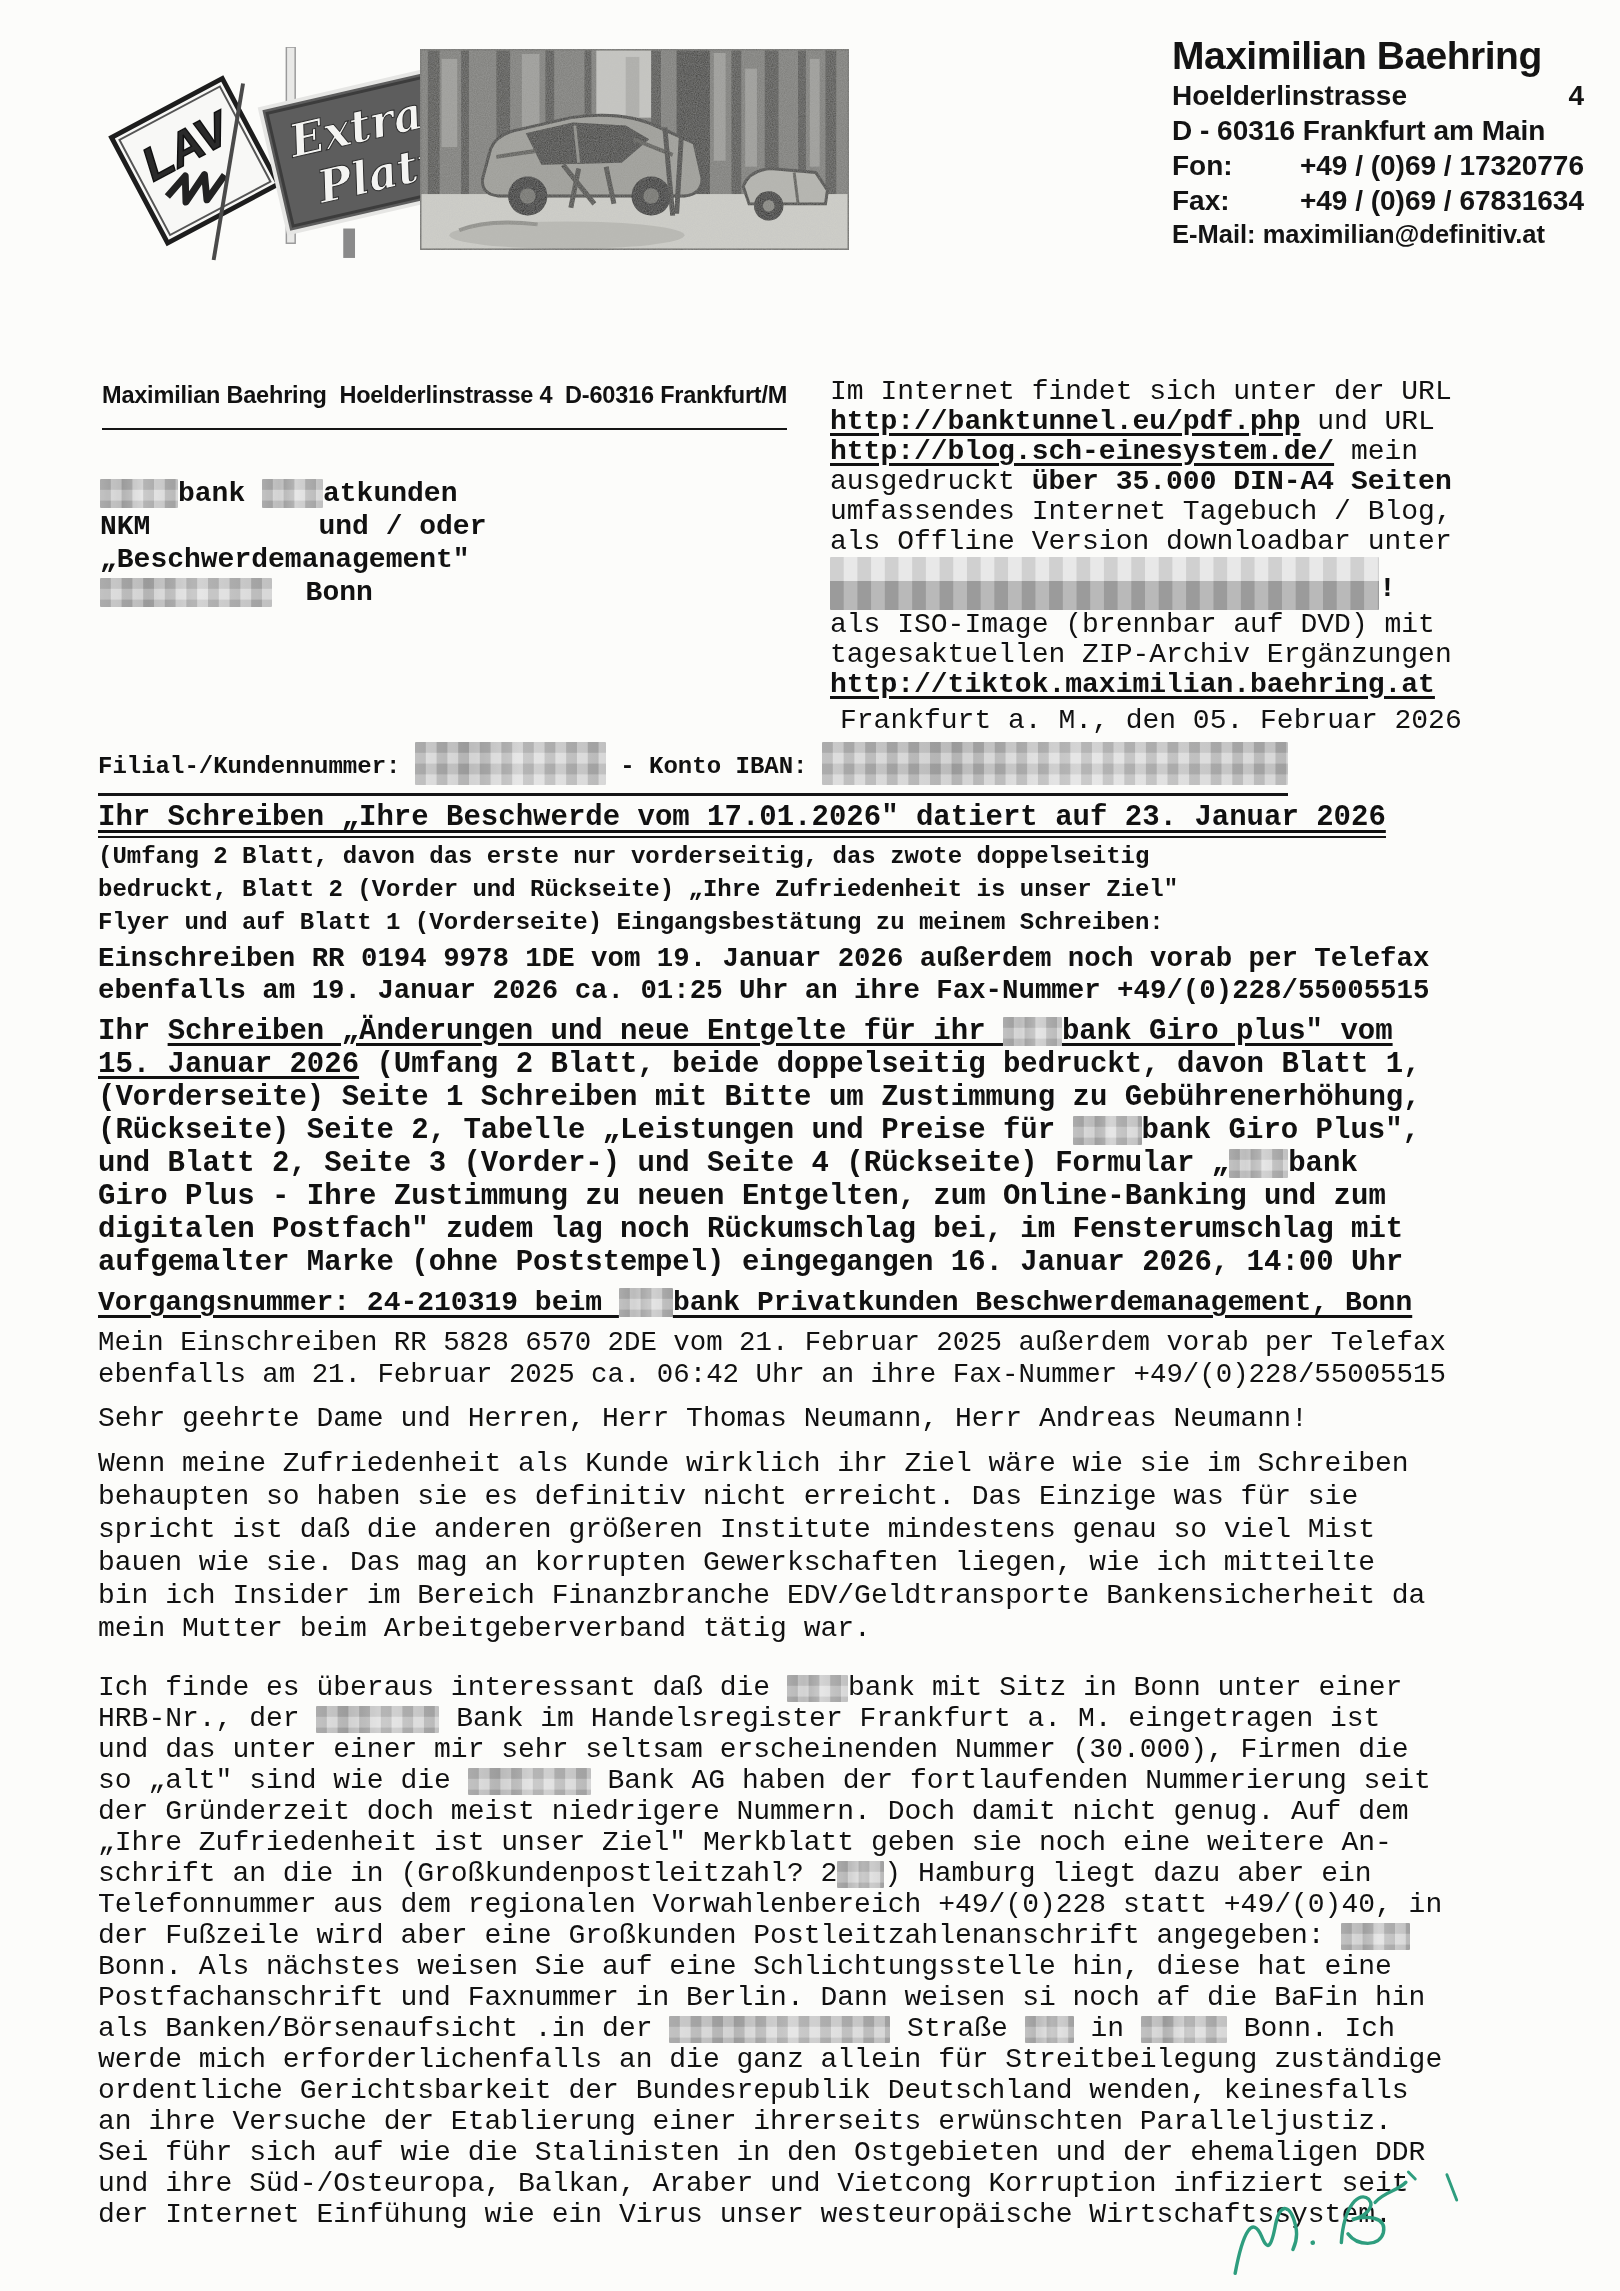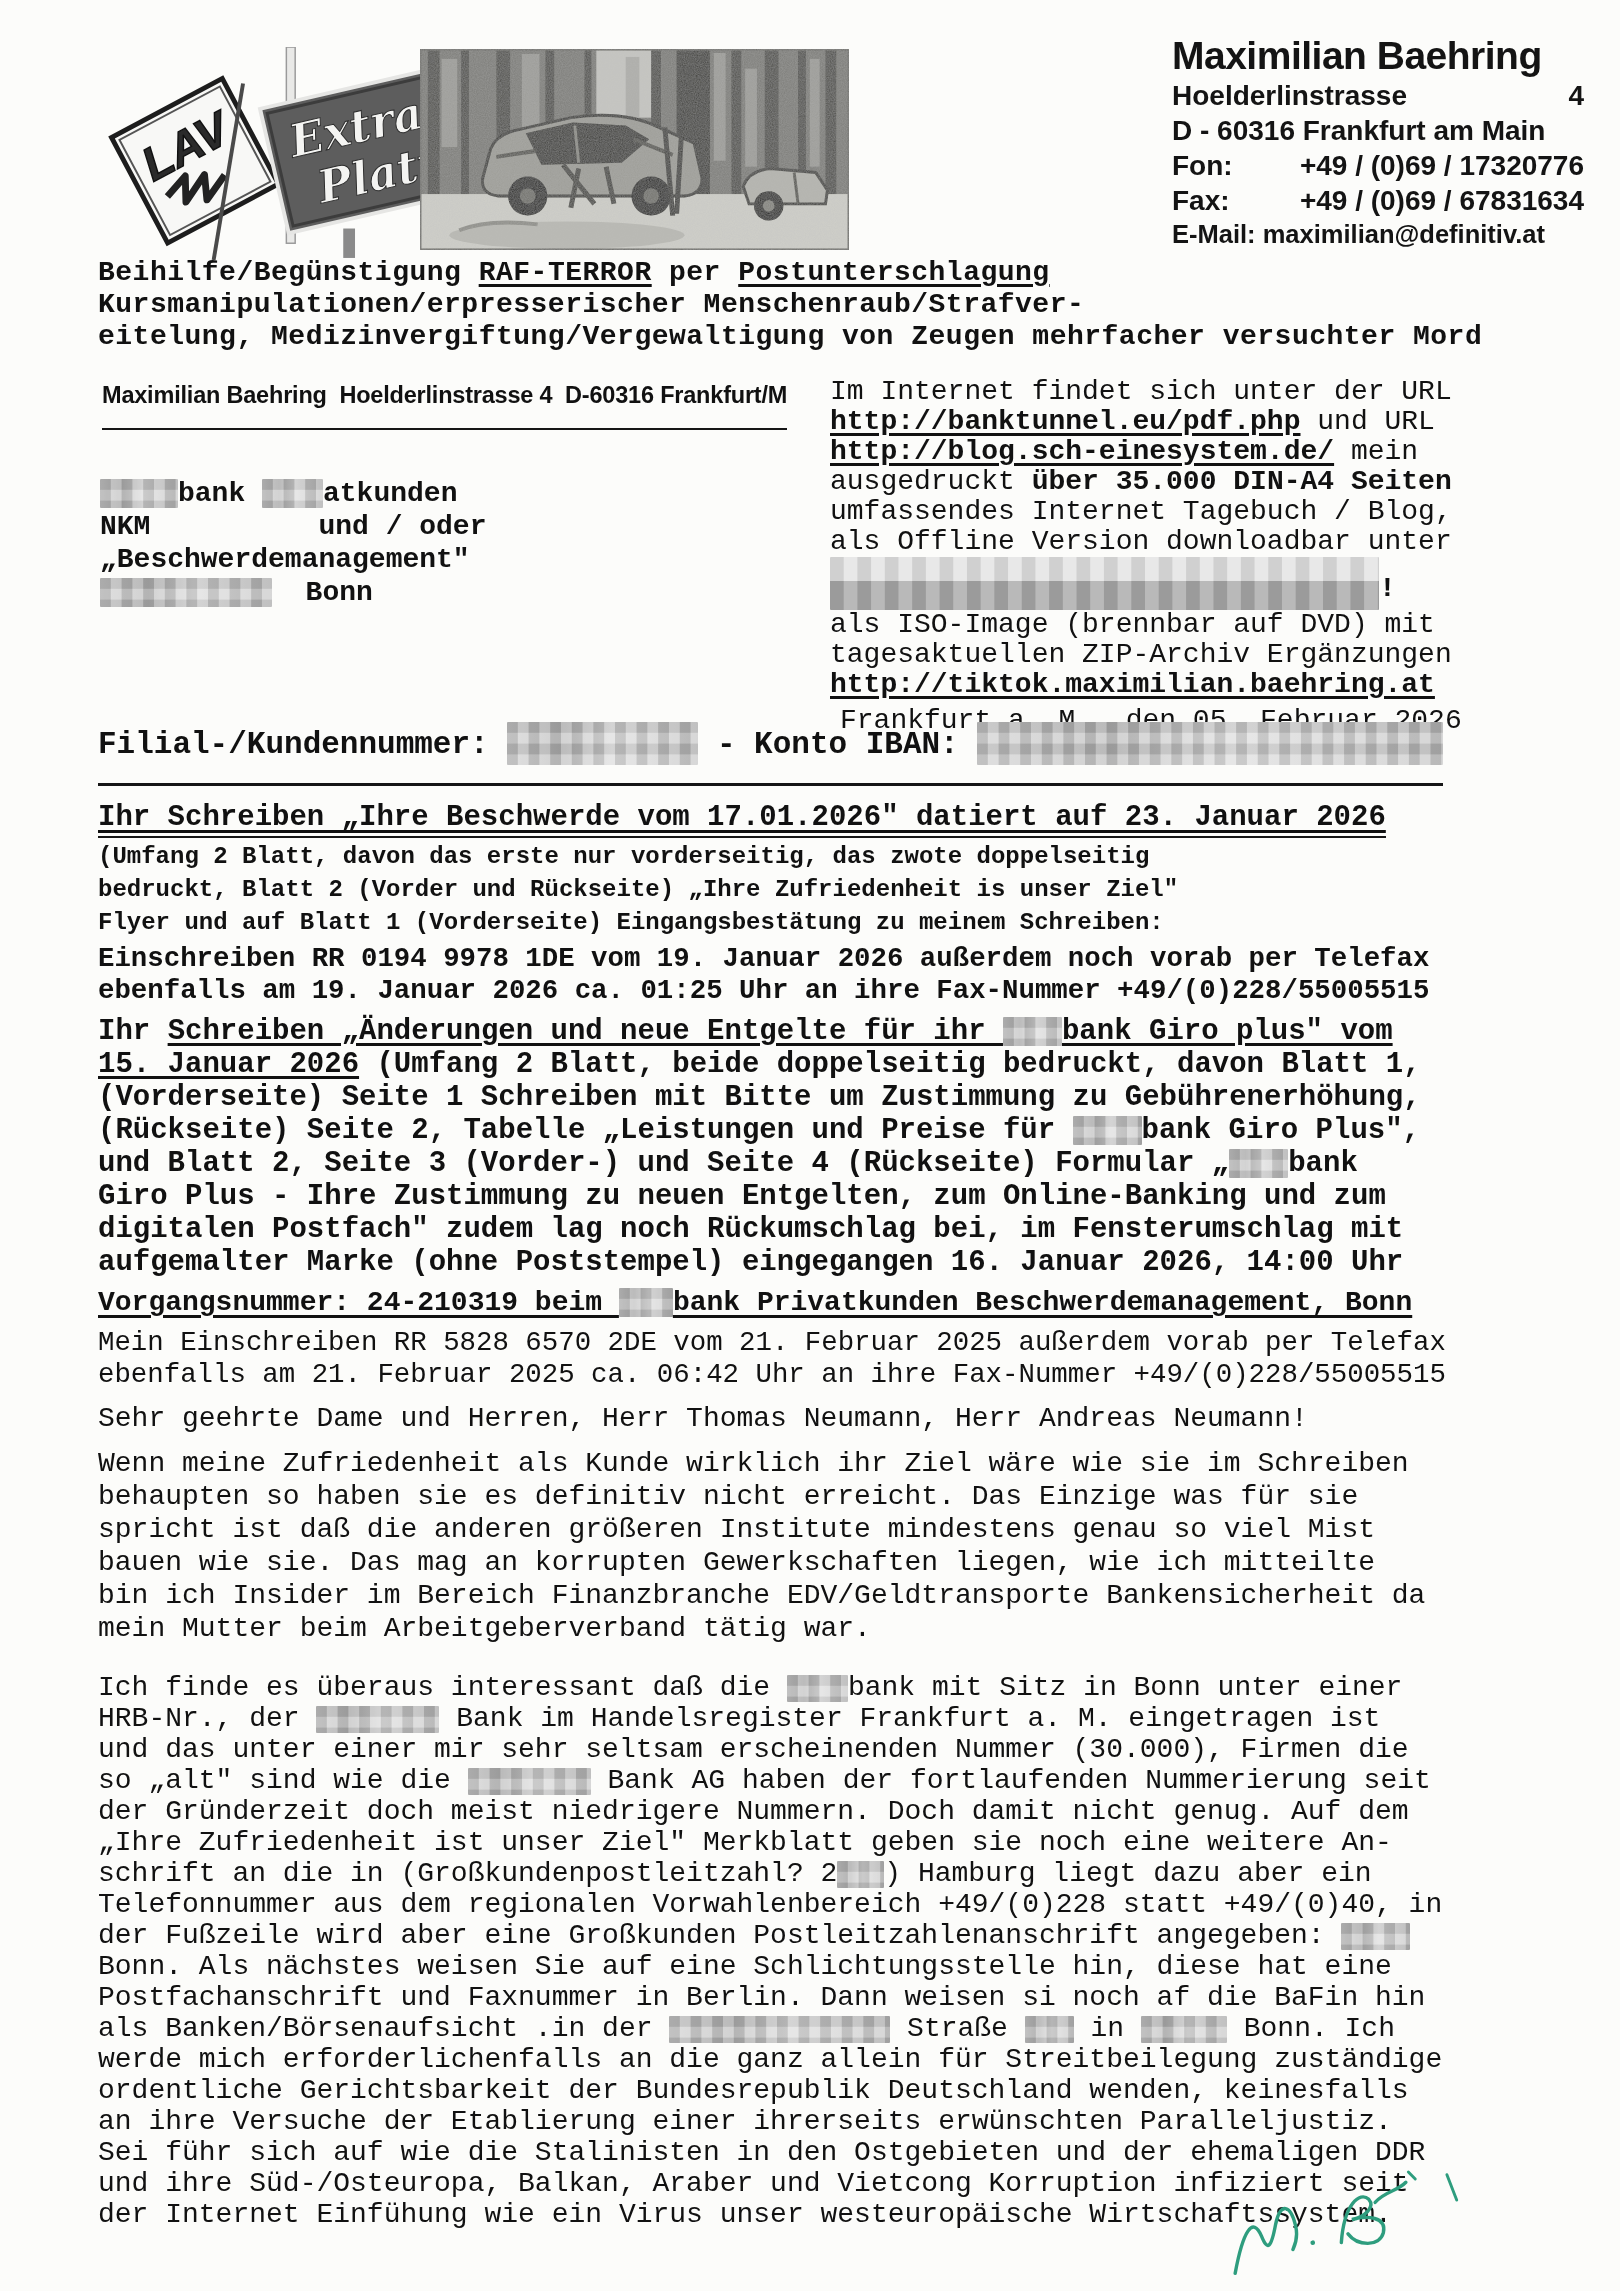--- a/index.html
+++ b/index.html
@@ -25,21 +25,21 @@
         linear-gradient(#e2e2e2 0 46%, #a8a8a8 46% 100%);
       background-size:27.4px 100%,100% 100%;vertical-align:-13.7px;}
   
   #subject{left:98px;top:257px;width:1431px;font-size:28px;line-height:32px;font-weight:700;letter-spacing:0.5px;}
   #slip{left:102px;top:382px;font-family:"Liberation Sans",sans-serif;font-size:23.5px;font-weight:700;
         border-bottom:2.9px solid #161616;padding-bottom:19px;letter-spacing:-0.2px;}
   #faxline{left:102px;top:429px;font-size:28px;font-weight:700;border-bottom:2.9px solid #161616;padding-bottom:2.9px;}
   #recipient{left:100px;top:477px;width:627px;font-size:28px;line-height:33px;font-weight:700;}
   #rightinfo{left:830px;top:377px;width:686px;font-size:28px;line-height:30px;}
   #dateline{left:840px;top:705px;font-size:28px;}
-  #account{left:98px;top:722px;font-size:31px;font-weight:700;border-bottom:3.9px solid #161616;padding-bottom:18px;}
+  #account{left:98px;top:742px;font-size:24px;font-weight:700;border-bottom:3.9px solid #161616;padding-bottom:8px;}
   #account .px{vertical-align:-11.8px;}
   #heading1{left:98px;top:801px;font-size:29px;font-weight:700;border-bottom:2.9px solid #161616;padding-bottom:2px;}
   #para1{left:98px;top:840px;width:1411px;font-size:24px;line-height:33px;font-weight:700;}
   #note1{left:98px;top:943px;width:1431px;font-size:27.4px;line-height:32px;font-weight:700;}
   #letter2{left:98px;top:1015px;width:1431px;font-size:29px;line-height:33px;font-weight:700;}
   #caseline{left:98px;top:1287px;font-size:28px;font-weight:700;}
   #note2{left:98px;top:1327px;width:1431px;font-size:27.4px;line-height:32px;font-weight:400;}
   #salutation{left:98px;top:1403px;width:1411px;font-size:28px;}
   #body1{left:98px;top:1447px;width:1411px;font-size:28px;line-height:33px;}
   #body2{left:98px;top:1672px;width:1411px;font-size:28px;line-height:31px;}
@@ -162,21 +162,20 @@
       <span>Fon:</span>
       <span>+49 / (0)69 / 17320776</span>
     </div>
     <div class="row">
       <span>Fax:</span>
       <span>+49 / (0)69 /  67831634</span>
     </div>
     <div class="email">E-Mail: maximilian@definitiv.at</div>
   </div>
 
-  <div class="blk mono" id="subject">Beihilfe/Begünstigung <span class="u">RAF-TERROR</span> per <span class="u">Postunterschlagung</span><br>Kursmanipulationen/erpresserischer Menschenraub/Strafver-<br>eitelung, Medizinvergiftung/Vergewaltigung von Zeugen mehrfacher versuchter Mord</div>
 
   <div class="blk" id="slip">Maximilian Baehring  Hoelderlinstrasse 4  D-60316 Frankfurt/M</div>
 
 
   <div class="blk mono" id="recipient"><span class="px" style="width: 78px;"></span>bank <span class="px" style="width: 61px;"></span>atkunden<br>NKM          und / oder<br>„Beschwerdemanagement"<br><span class="px" style="width: 172px;"></span>  Bonn</div>
 
   <div class="blk mono" id="rightinfo">Im Internet findet sich unter der URL<br><span class="bu">http://banktunnel.eu/pdf.php</span> und URL<br><span class="bu">http://blog.sch-einesystem.de/</span> mein<br>ausgedruckt <span class="b">über 35.000 DIN-A4 Seiten</span><br>umfassendes Internet Tagebuch / Blog,<br>als Offline Version downloadbar unter<br><span class="px band" style="width: 549px; height: 53px;"></span><span class="b">!</span><br>als ISO-Image (brennbar auf DVD) mit<br>tagesaktuellen ZIP-Archiv Ergänzungen<br><span class="bu">http://tiktok.maximilian.baehring.at</span></div>
 
   <div class="blk mono" id="dateline">Frankfurt a. M., den 05. Februar 2026</div>
 

